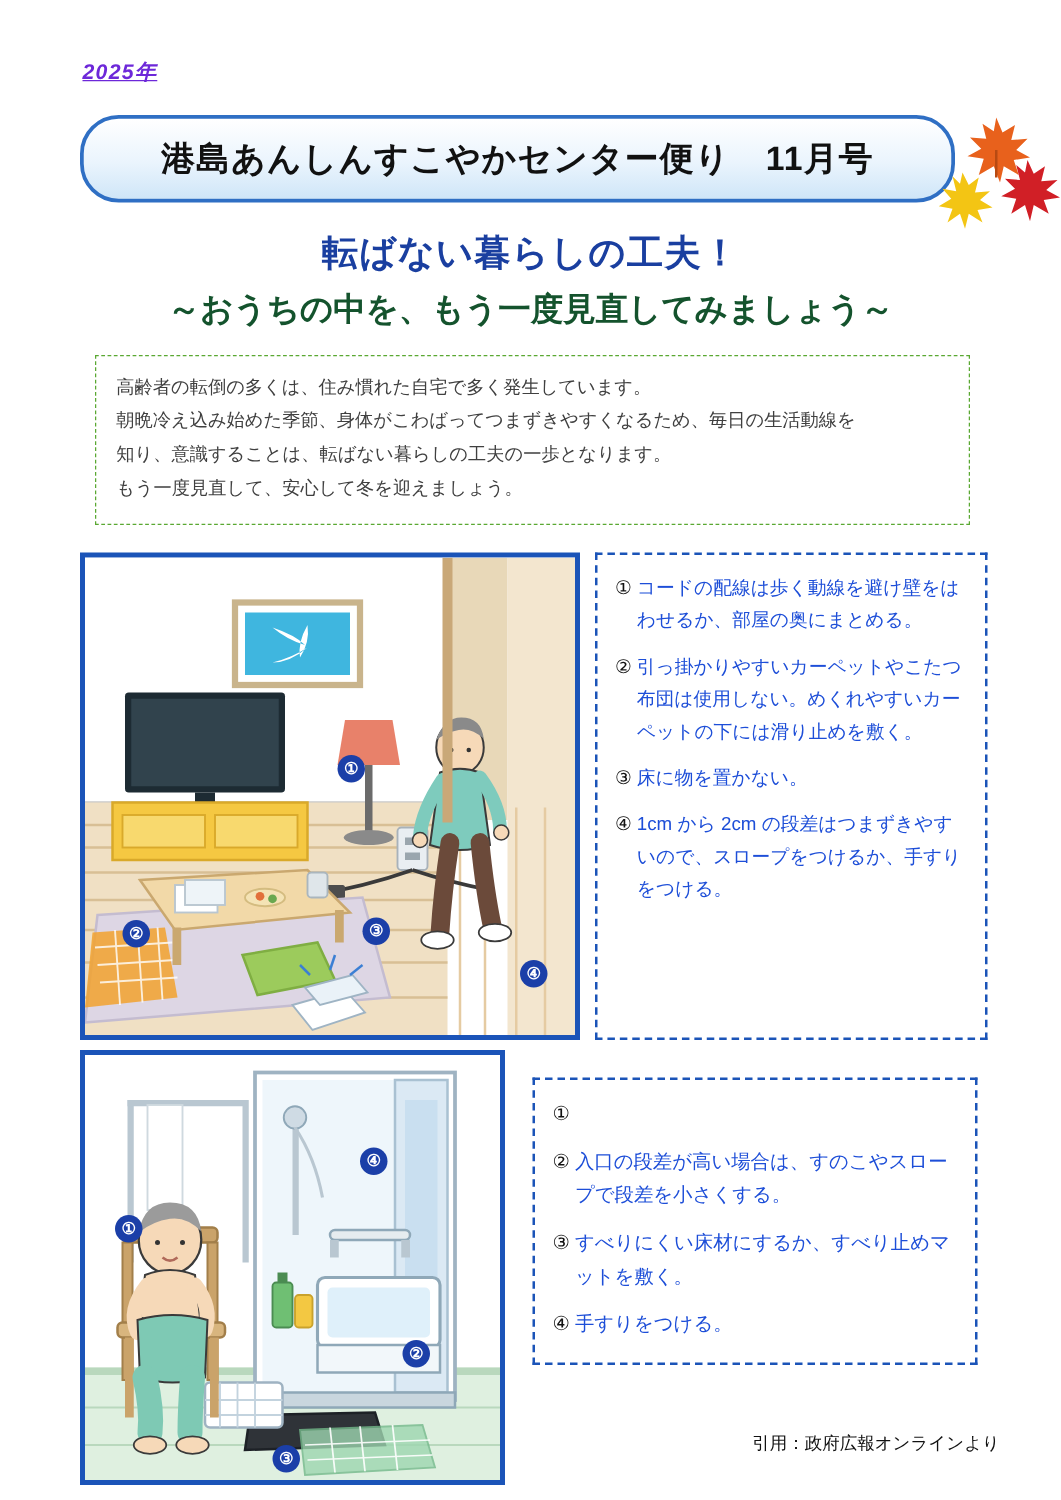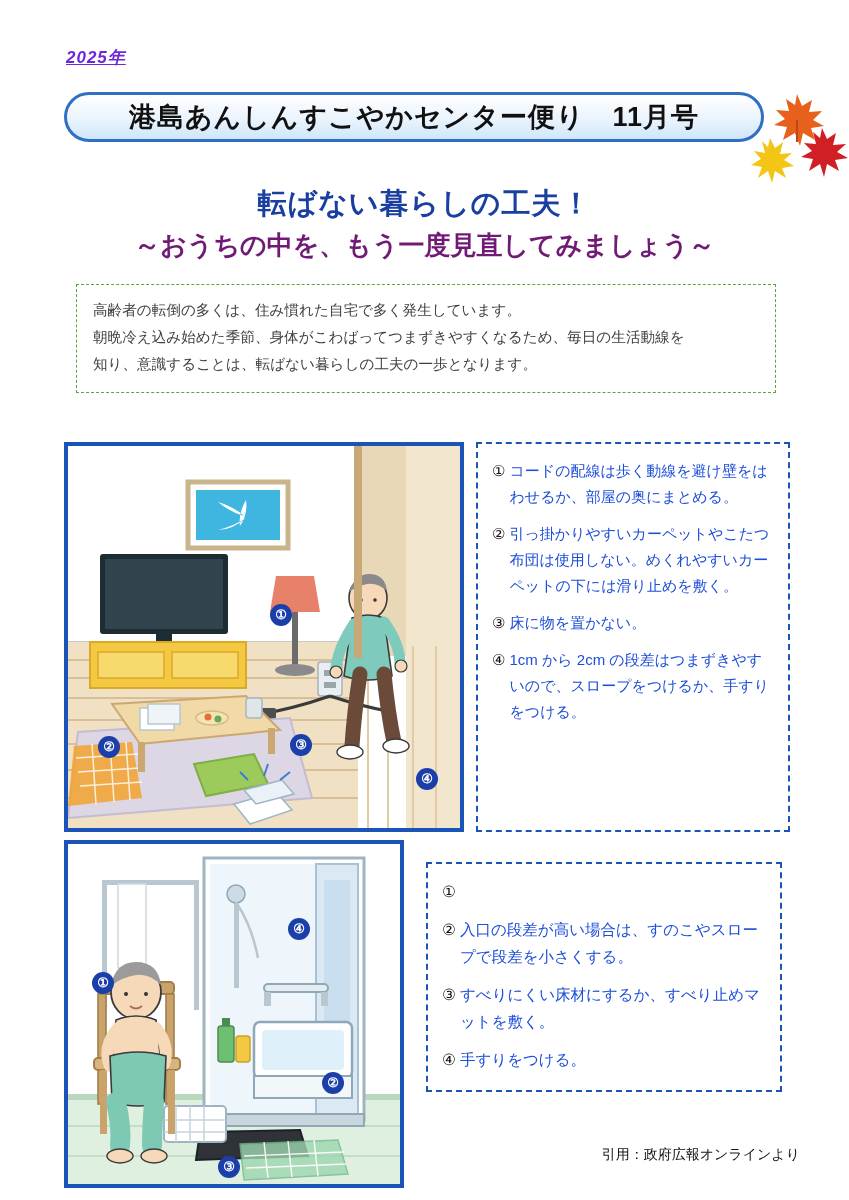--- a/index.html
+++ b/index.html
@@ -25,21 +25,21 @@
     font-style: italic;
     color: #6d28d9;
     letter-spacing: 1px;
     text-decoration: underline;
   }
 
   
   .title-bar {
     position: absolute;
     left: 64px; top: 92px;
-    width: 700px; height: 50px;
+    width: 700px; height: 70px;
     border: 3px solid #2f6fc4;
     border-radius: 31px;
     background: linear-gradient(to bottom, #ffffff 0%, #eaf4fd 55%, #cfe6f8 100%);
     display: flex;
     align-items: center;
     justify-content: center;
     z-index: 3;
   }
   .title-bar span {
     font-size: 27px;
@@ -66,24 +66,23 @@
   .headline .l1 {
     font-size: 29px;
     font-weight: bold;
     color: #1a3fa0;
     letter-spacing: 1px;
     line-height: 46px;
   }
   .headline .l2 {
     font-size: 26px;
     font-weight: bold;
-    color: #701a75;
+    color: #14532d;
     letter-spacing: 0px;
     line-height: 42px;
-    font-family: Liberation Mono, monospace;
   }
 
   
   .intro-box {
     position: absolute;
     left: 76px; top: 284px;
     width: 700px;
     padding: 12px 16px 14px 16px;
     border: 1px dashed #5aa832;
     background: #ffffff;
@@ -189,20 +188,21 @@
 
 <div class="headline">
   <div class="l1">転ばない暮らしの工夫！</div>
   <div class="l2">～おうちの中を、もう一度見直してみましょう～</div>
 </div>
 
 <div class="intro-box">
   <p>高齢者の転倒の多くは、住み慣れた自宅で多く発生しています。</p>
   <p>朝晩冷え込み始めた季節、身体がこわばってつまずきやすくなるため、毎日の生活動線を</p>
   <p>知り、意識することは、転ばない暮らしの工夫の一歩となります。</p>
+  <p>もう一度見直して、安心して冬を迎えましょう。</p>
 </div>
 
 <div class="panel" id="panel-room">
   <svg width="392" height="382" viewBox="0 0 392 382" xmlns="http://www.w3.org/2000/svg">
 
     <rect x="0" y="0" width="392" height="200" fill="#ffffff"></rect>
 
     <rect x="290" y="0" width="48" height="210" fill="#e8d8b8"></rect>
     <rect x="338" y="0" width="54" height="382" fill="#f3e6cf"></rect>
 

